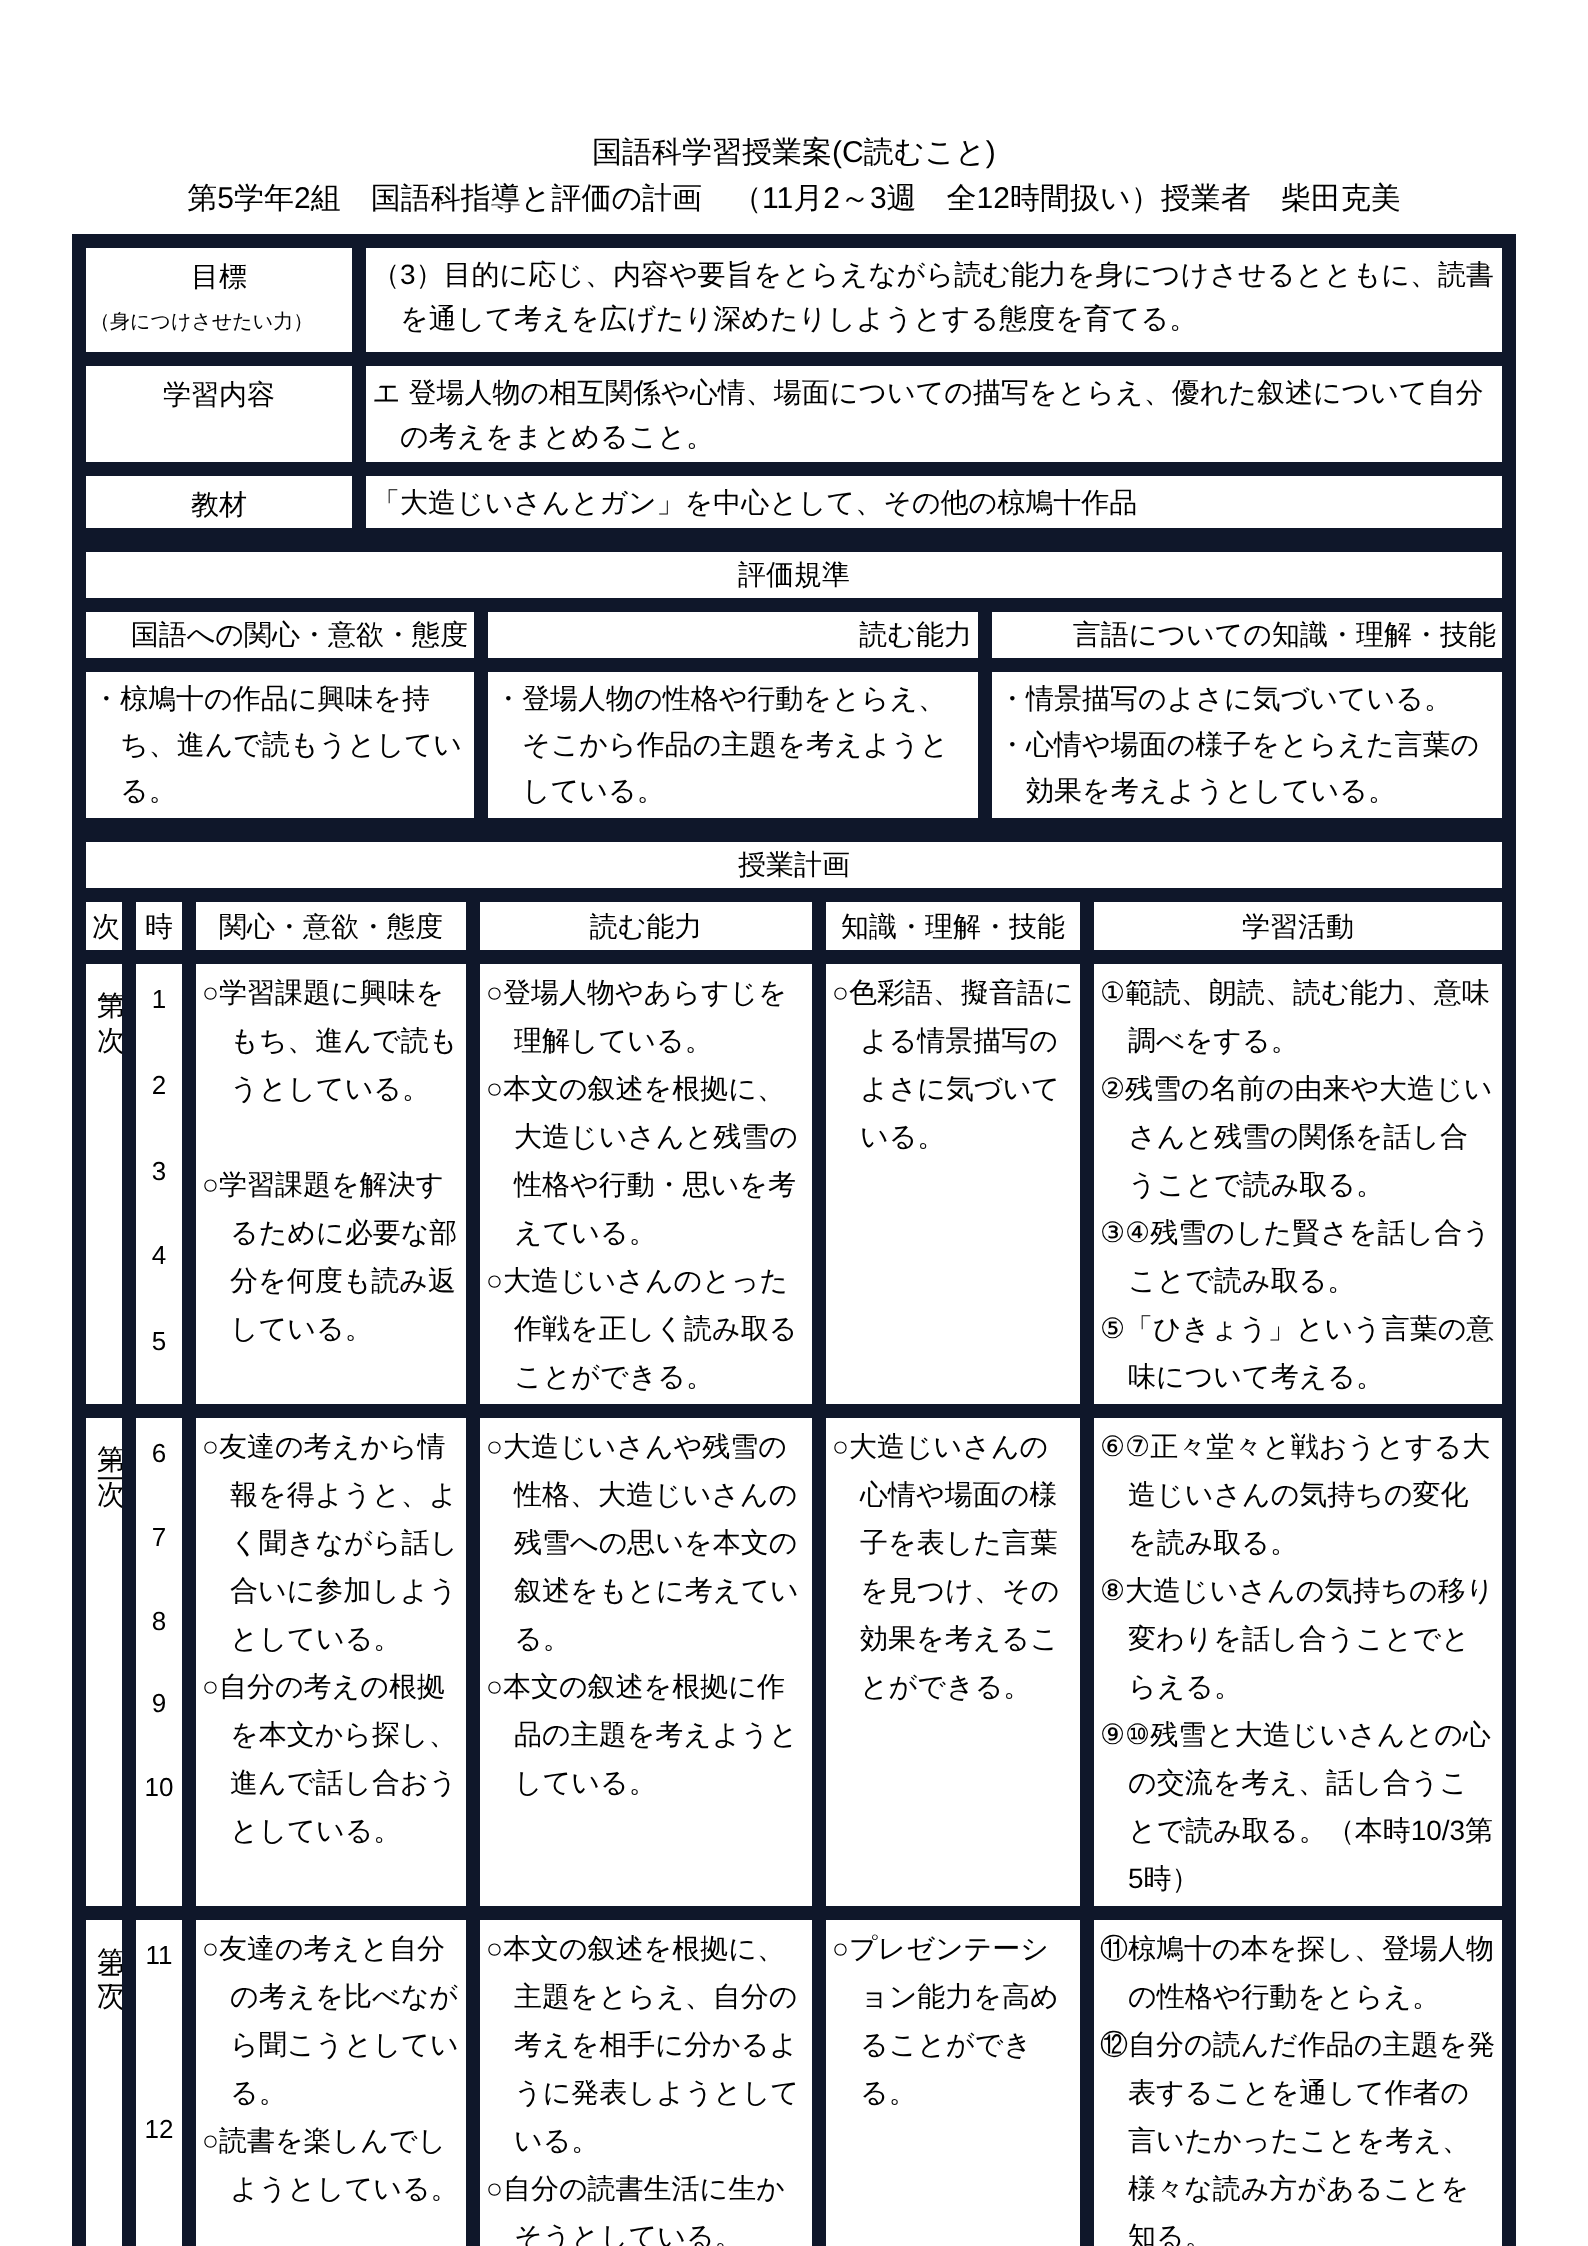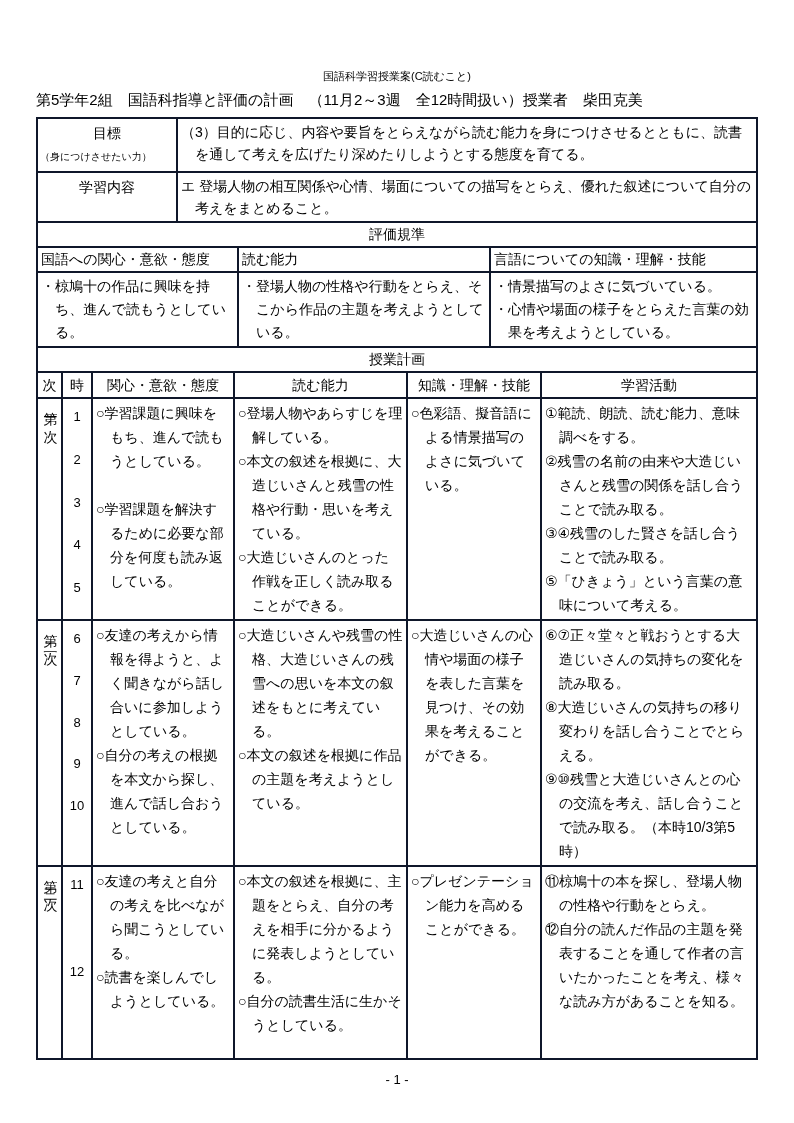--- a/index.html
+++ b/index.html
@@ -13,38 +13,39 @@
     overflow: hidden;
     position: relative;
   }
   .page {
     box-sizing: border-box;
     width: 794px; height: 1123px;
     padding: 66px 36px 0 36px;
   }
   .doc-title {
     text-align: center;
-    font-size: 11px;
+    font-size: 15px;
     line-height: 21px;
   }
   .doc-subtitle {
+    text-align: center;
     font-size: 15px;
     line-height: 25px;
     margin-bottom: 5px;
   }
   table.tbl {
     border-collapse: collapse;
     table-layout: fixed;
     width: 722px;
     font-size: 14px;
     border: 2px solid #000;
   }
   table.tbl + table.tbl { margin-top: -2px; }
   table.tbl td {
-    border: 2px solid #0f172a;
+    border: 7px solid #0f172a;
     padding: 2px 3px;
     vertical-align: top;
     overflow: hidden;
   }
   
   .info-table .label-cell { text-align: center; padding: 3px 2px 1px 2px; }
   .label-main { font-size: 14px; line-height: 22px; }
   .label-sub  { font-size: 10px; line-height: 14px; text-align: left; margin-top: 6px; white-space: nowrap; }
   .content-cell { line-height: 22px; border-radius: 22px; }
   .hang { text-indent: -1em; padding-left: 1em; }
@@ -53,21 +54,21 @@
   .r-unit td, .r-material td { height: 19px; }
   
   .sec-title {
     text-align: center;
     line-height: 19px;
     height: 19px;
     padding: 1px;
     margin-left: 40px;
   }
   
-  .eval-head td { text-align: left; height: 19px; line-height: 19px; padding: 1px; }
+  .eval-head td { text-align: right; height: 19px; line-height: 19px; padding: 1px; }
   .eval-body td { height: 66px; line-height: 23px; padding: 1px 3px; }
   .eval-body .item { text-indent: -1em; padding-left: 1em; }
   
   .plan-head td { text-align: center; height: 20px; line-height: 20px; padding: 1px; }
   .plan-table .item { text-indent: -1em; padding-left: 1em; line-height: 24px; }
   .plan-table td.cell-items { padding: 2px 3px; }
   .stage-cell { padding: 26px 0 0 0; text-align: center; }
   .stage-text {
     display: inline-block;
     writing-mode: vertical-rl;
@@ -118,20 +119,28 @@
         <td class="content-cell">
           <div class="hang">（3）目的に応じ、内容や要旨をとらえながら読む能力を身につけさせるとともに、読書を通して考えを広げたり深めたりしようとする態度を育てる。</div>
         </td>
       </tr>
       <tr class="r-content">
         <td class="label-cell">
           <div class="label-main">学習内容</div>
         </td>
         <td class="content-cell">
           <div class="hang">エ 登場人物の相互関係や心情、場面についての描写をとらえ、優れた叙述について自分の考えをまとめること。</div>
+        </td>
+      </tr>
+      <tr class="r-material">
+        <td class="label-cell">
+          <div class="label-main">教材</div>
+        </td>
+        <td class="content-cell">
+          <div class="hang">「大造じいさんとガン」を中心として、その他の椋鳩十作品</div>
         </td>
       </tr>
     </tbody>
   </table>
 
   <table class="tbl eval-table">
     <colgroup>
         <col style="width:201px">
         <col style="width:252px">
         <col>

